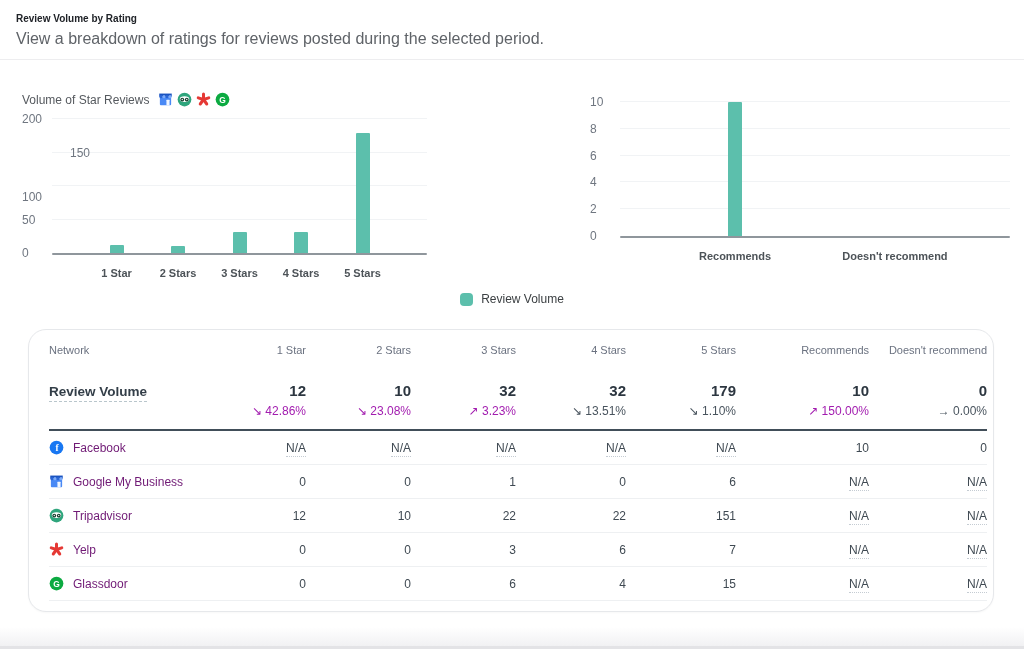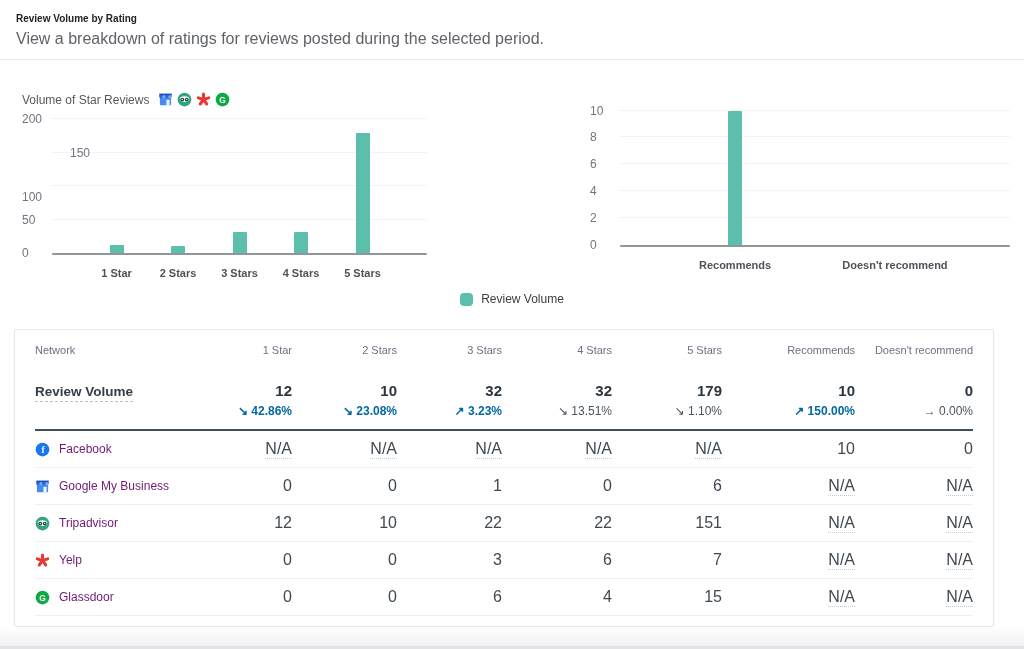--- a/index.html
+++ b/index.html
@@ -10,42 +10,42 @@
     position: relative;
     overflow: hidden;
     color: #3c4043;
   }
   
   .page-header { padding: 13px 16px 11px 16px; border-bottom: 1px solid #ededef; }
   .page-title { font-size: 10px; font-weight: bold; color: #202328; margin-bottom: 6px; }
   .page-subtitle { font-size: 16px; color: #5f6368; }
 
   
-  .charts-row { display: flex; justify-content: space-between; padding: 31px 14px 0 22px; align-items: center; }
+  .charts-row { display: flex; justify-content: space-between; padding: 31px 14px 0 22px; }
   .chart-a { width: 405px; }
   .chart-b { width: 420px; }
   .chart-title { display: flex; align-items: center; gap: 5px; font-size: 12px; color: #55595e; height: 17px; }
   .ct-icons { display: inline-flex; align-items: center; gap: 4px; margin-left: 4px; }
   .plot { position: relative; height: 164px; margin-top: 7px; }
   .gridline { position: absolute; right: 0; height: 1px; background: #f1f3f5; }
   .axisline { position: absolute; right: 0; height: 2px; background: #8f969c; border-radius: 1px; }
   .ytick { position: absolute; left: 0; font-size: 12px; color: #6f7680; line-height: 12px; }
   .bar { position: absolute; width: 14px; border-radius: 1px 1px 0 0; z-index: 2; }
   .xlabel { position: absolute; bottom: 0; width: 130px; text-align: center; font-size: 11px; color: #4d5358; font-weight: bold; }
 
   
   .legend { display: flex; justify-content: center; align-items: center; gap: 8px; margin-top: 12px; height: 16px; }
   .swatch { width: 13px; height: 13px; border-radius: 4px; display: inline-block; }
   .legend-label { font-size: 12px; color: #3c4043; }
 
   
   .table-card {
-    margin: 22px 30px 0 14px;
+    margin: 22px 30px 0 28px;
     border: 1px solid #e6e8eb;
-    border-radius: 2px;
+    border-radius: 18px;
     padding: 0 20px 10px 20px;
     box-shadow: 0 1px 2px rgba(20,30,40,0.03);
     background: #fff;
   }
   table { width: 100%; border-collapse: collapse; table-layout: fixed; }
   col.c1 { width: 157px; } col.c2 { width: 100px; } col.c3 { width: 105px; }
   col.c4 { width: 105px; } col.c5 { width: 110px; } col.c6 { width: 110px; }
   col.c7 { width: 133px; } col.c8 { width: 118px; }
   thead th {
     font-size: 11px; color: #6b7280; font-weight: normal;
@@ -53,27 +53,27 @@
   }
   thead th.left { text-align: left; }
   tr.summary-row td { padding: 14px 0 11px 0; border-bottom: 2px solid #414e59; vertical-align: top; }
   .summary-label {
     font-size: 13.5px; font-weight: bold; color: #333e48;
     border-bottom: 1.5px dashed #b9c6cc; padding-bottom: 2px; display: inline-block;
   }
   td.num { text-align: right; }
   .summary-value { font-size: 15px; font-weight: bold; color: #2c3640; line-height: 18px; }
   .summary-change { font-size: 12px; margin-top: 4px; white-space: nowrap; }
-  .chg-teal { color: #0369a1; font-weight: bold; }
+  .chg-teal { color: #a21caf; }
   .chg-dark { color: #49545e; }
   tbody tr.net-row td { padding: 9px 0; border-bottom: 1px solid #eef0f2; font-size: 12px; color: #3f4952; }
   tbody tr.net-row:last-child td { border-bottom: 1px solid #eef0f2; }
   .net-cell { display: flex; align-items: center; gap: 9px; }
   .net-name { font-size: 12px; color: #701a75; }
-  .cell-val { font-size: 16px; color: #3f4952; }
+  .cell-val { font-size: 12px; color: #3f4952; }
   .na { border-bottom: 1px dotted #c5ccd3; padding-bottom: 1px; }
   .icon { display: inline-flex; align-items: center; justify-content: center; flex: none; }
 
   
   .page-bottom {
     position: absolute; left: 0; right: 0; bottom: 0; height: 22px;
     background: linear-gradient(#ffffff, #f1f1f3);
     border-bottom: 3px solid #e3e3e6;
   }
 </style>

